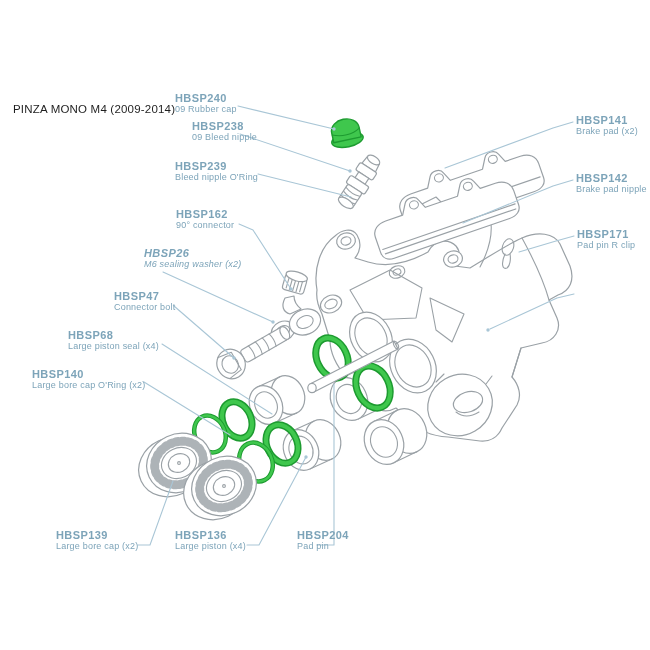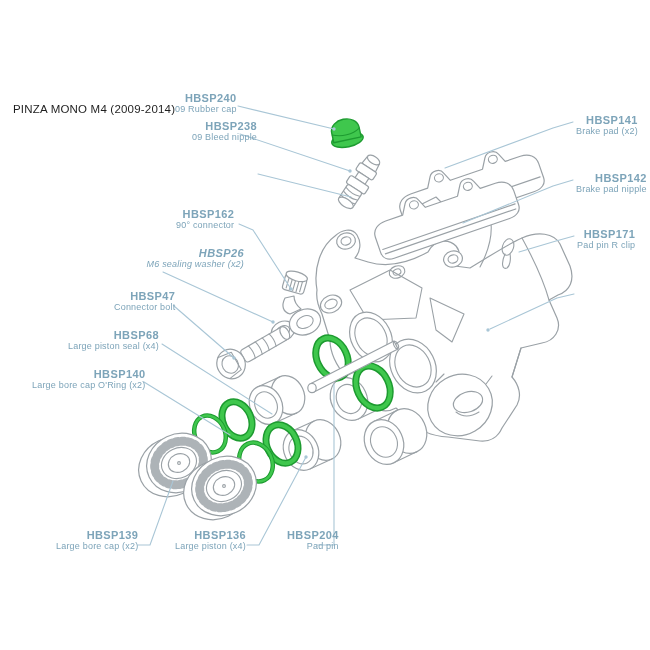--- a/index.html
+++ b/index.html
@@ -8,21 +8,21 @@
   html,body{margin:0;padding:0;background:#ffffff;}
   .stage{
     position:relative;width:650px;height:650px;background:#ffffff;overflow:hidden;
     font-family:"Liberation Sans", sans-serif;
   }
   .art-svg{position:absolute;left:0;top:0;width:650px;height:650px;}
   .title{
     position:absolute;left:13px;top:103px;font-size:11.5px;font-weight:normal;
     color:var(--title);letter-spacing:.2px;white-space:nowrap;
   }
-  .part-label{position:absolute;color:var(--label);white-space:nowrap;text-align:right;}
+  .part-label{position:absolute;color:var(--label);white-space:nowrap;}
   .part-label .code{display:block;font-size:11px;font-weight:bold;letter-spacing:.4px;line-height:12px;}
   .part-label .desc{display:block;font-size:9px;line-height:10px;letter-spacing:.2px;margin-top:0;}
   .part-label.wrap{white-space:normal;font-style:italic;}
   
   .w{fill:#fff;stroke:#9aa1a6;stroke-width:1.2;}
   .wn{fill:#fff;stroke:#9aa1a6;stroke-width:1.1;}
   .n{fill:none;stroke:#9aa1a6;stroke-width:1.1;}
   .ribs{fill:none;stroke:#adb3b7;stroke-width:9;stroke-dasharray:2.6 3.4;}
   .g{fill:var(--green);stroke:var(--green-dark);stroke-width:1.4;}
   .gl{fill:none;stroke:var(--green-dark);stroke-width:1;}
@@ -231,20 +231,24 @@
   <div class="title">PINZA MONO M4 (2009-2014)</div>
 
   <div class="part-label" style="left:175px;top:92px">
     <span class="code">HBSP240</span>
     <span class="desc">09 Rubber cap</span>
   </div>
   <div class="part-label" style="left:192px;top:120px">
     <span class="code">HBSP238</span>
     <span class="desc">09 Bleed nipple</span>
   </div>
+  <div class="part-label" style="left:175px;top:160px">
+    <span class="code">HBSP239</span>
+    <span class="desc">Bleed nipple O'Ring</span>
+  </div>
   <div class="part-label" style="left:176px;top:208px">
     <span class="code">HBSP162</span>
     <span class="desc">90° connector</span>
   </div>
   <div class="part-label wrap" style="left:144px;top:247px;width:100px">
     <span class="code">HBSP26</span>
     <span class="desc">M6 sealing washer (x2)</span>
   </div>
   <div class="part-label" style="left:114px;top:290px">
     <span class="code">HBSP47</span>
@@ -259,21 +263,21 @@
     <span class="desc">Large bore cap O'Ring (x2)</span>
   </div>
   <div class="part-label" style="left:56px;top:529px">
     <span class="code">HBSP139</span>
     <span class="desc">Large bore cap (x2)</span>
   </div>
   <div class="part-label" style="left:175px;top:529px">
     <span class="code">HBSP136</span>
     <span class="desc">Large piston (x4)</span>
   </div>
-  <div class="part-label" style="left:287px;top:529px">
+  <div class="part-label" style="left:297px;top:529px">
     <span class="code">HBSP204</span>
     <span class="desc">Pad pin</span>
   </div>
   <div class="part-label" style="left:576px;top:114px">
     <span class="code">HBSP141</span>
     <span class="desc">Brake pad (x2)</span>
   </div>
   <div class="part-label" style="left:576px;top:172px">
     <span class="code">HBSP142</span>
     <span class="desc">Brake pad nipple</span>

